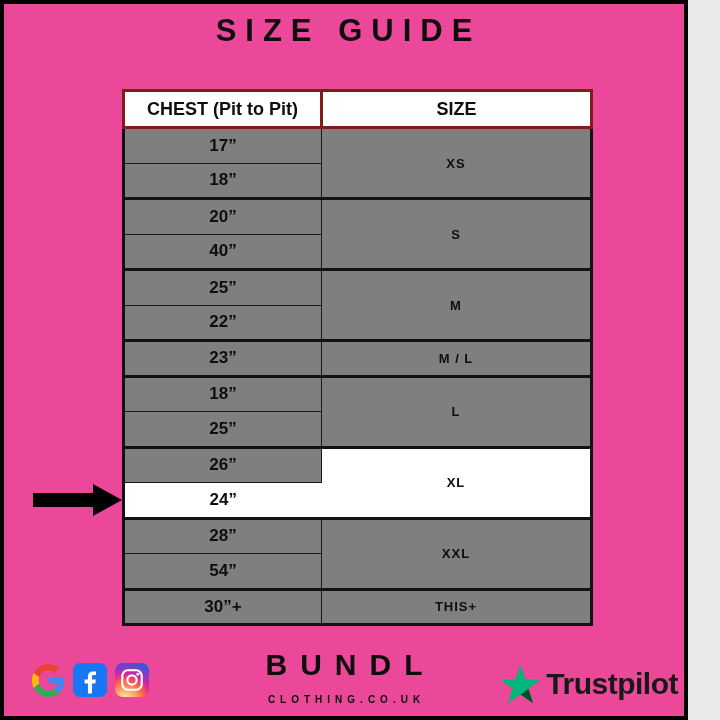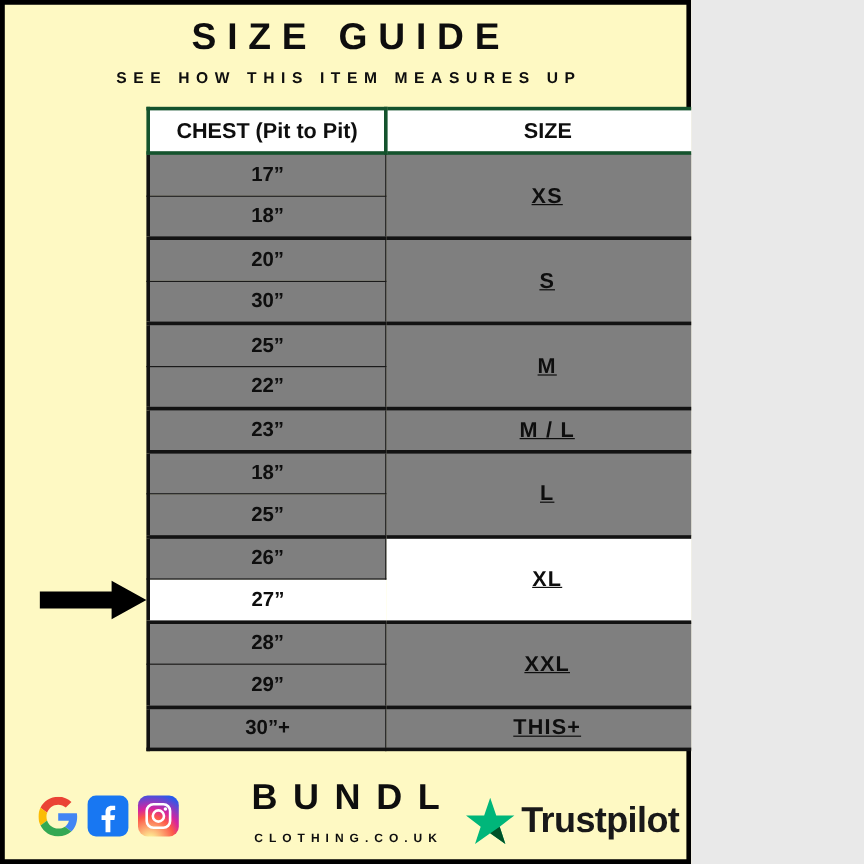--- a/index.html
+++ b/index.html
@@ -1,18 +1,18 @@
 <!DOCTYPE html>
 <html><head>
 <meta charset="utf-8">
 <style>
   * { margin:0; padding:0; box-sizing:border-box; }
   body { background:#e9e9e9; font-family:"Liberation Sans", sans-serif; }
   .canvas {
-    position:relative; width:576px; height:720px; background:#fef9c3;
+    position:relative; width:688px; height:720px; background:#ec4899;
     box-shadow: inset 0 0 0 4px #000; overflow:hidden;
     font-family:"Liberation Sans", sans-serif; color:#111;
   }
   .title {
     position:absolute; top:13px; left:0; width:100%;
     text-align:center; font-size:31px; font-weight:700;
     letter-spacing:9px; text-indent:9px; color:#0e0e0e;
   }
   .subtitle {
     position:absolute; top:57px; left:0; width:100%;
@@ -20,31 +20,31 @@
     letter-spacing:5.5px; text-indent:5.5px; color:#0e0e0e;
   }
   table.size-table {
     position:absolute; left:122px; top:89px; width:468px;
     border-collapse:collapse; table-layout:fixed;
     border:3px solid #121212;
   }
   .size-table col.c1 { width:198px; }
   .size-table col.c2 { width:270px; }
   .size-table th {
-    background:#fff; border:3px solid #14532d;
+    background:#fff; border:3px solid #7f1d1d;
     height:37px; font-size:18px; font-weight:700; text-align:center;
     color:#0e0e0e;
   }
   .size-table td {
     background:#7f7f7f; border:1.5px solid #1a1a1a;
     text-align:center; vertical-align:middle;
     font-weight:700; color:#0e0e0e;
   }
   .size-table td.chest { height:35.5px; font-size:17px; }
-  .size-table td.size  { font-size:18px; letter-spacing:1px;text-decoration:underline; }
+  .size-table td.size  { font-size:13px; letter-spacing:1px; }
   .size-table tr.gt td { border-top:3px solid #121212; }
   .size-table td.white { background:#fff; }
   .size-table td.hide-right { border-right-style:hidden; }
   .arrow {
     position:absolute; left:33px; top:483px; width:90px; height:34px;
   }
   .social {
     position:absolute; left:32px; top:663px;
     display:flex; align-items:center; gap:8px;
   }
@@ -80,21 +80,20 @@
   .tp-label {
     font-size:30px; font-weight:700; color:#191919; letter-spacing:-0.5px;
   }
 </style>
 </head>
 <body>
 
 <div class="canvas">
 
   <div class="title">SIZE GUIDE</div>
-  <div class="subtitle">SEE HOW THIS ITEM MEASURES UP</div>
 
   <table class="size-table">
     <colgroup>
         <col class="c1">
         <col class="c2">
       </colgroup>
     <tbody>
         <tr>
       <th>CHEST (Pit to Pit)</th>
       <th>SIZE</th>
@@ -106,21 +105,21 @@
     </tr>
     <tr>
       <td class="chest">18”</td>
     </tr>
 
     <tr class="gt">
       <td class="chest">20”</td>
       <td class="size" rowspan="2">S</td>
     </tr>
     <tr>
-      <td class="chest">30”</td>
+      <td class="chest">40”</td>
     </tr>
 
     <tr class="gt">
       <td class="chest">25”</td>
       <td class="size" rowspan="2">M</td>
     </tr>
     <tr>
       <td class="chest">22”</td>
     </tr>
 
@@ -135,29 +134,29 @@
     </tr>
     <tr>
       <td class="chest">25”</td>
     </tr>
 
     <tr class="gt">
       <td class="chest">26”</td>
       <td class="size white" rowspan="2">XL</td>
     </tr>
     <tr>
-      <td class="chest white hide-right">27”</td>
+      <td class="chest white hide-right">24”</td>
     </tr>
 
     <tr class="gt">
       <td class="chest">28”</td>
       <td class="size" rowspan="2">XXL</td>
     </tr>
     <tr>
-      <td class="chest">29”</td>
+      <td class="chest">54”</td>
     </tr>
 
     <tr class="gt">
       <td class="chest">30”+</td>
       <td class="size">THIS+</td>
     </tr>
   </tbody>
     </table>
 
   <svg class="arrow" viewBox="0 0 90 34" xmlns="http://www.w3.org/2000/svg">

